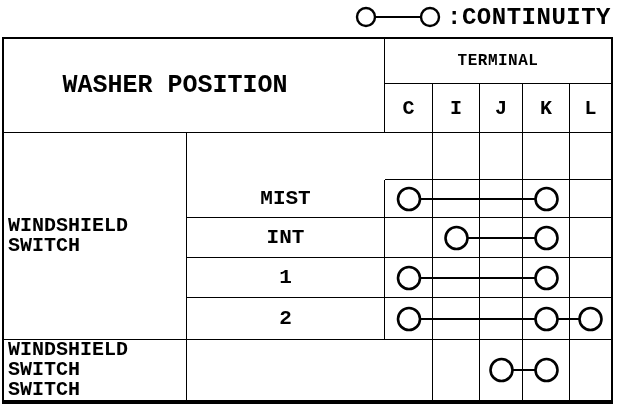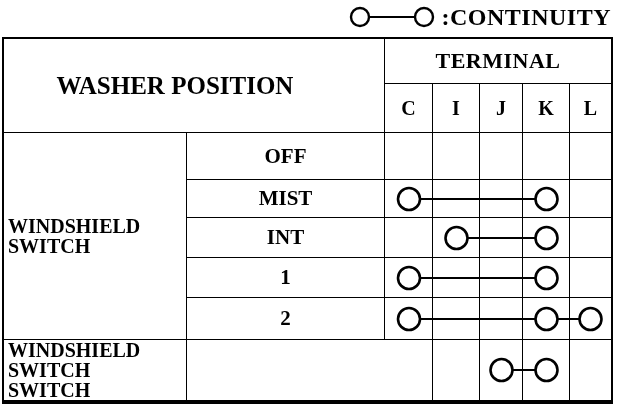--- a/index.html
+++ b/index.html
@@ -1,21 +1,21 @@
 <!DOCTYPE html>
 <html><head>
 <meta charset="utf-8">
 <style>
   html, body { margin: 0; padding: 0; background: #ffffff; }
   #screen {
     position: relative;
     width: 617px;
     height: 410px;
     background: #ffffff;
-    font-family: Liberation Serif, serif;
+    font-family: Liberation Mono, monospace;
     font-weight: 700;
     color: #000000;
     overflow: hidden;
   }
 
   
   .legend {
     position: absolute;
     top: 2px;
     right: 6px;
@@ -49,21 +49,21 @@
     border-bottom: 1.5px solid #000;
     display: flex;
     align-items: center;
     justify-content: center;
     box-sizing: border-box;
   }
   .cell.no-r { border-right: none; }
   .cell.no-b { border-bottom: none; }
 
   .swpos  { grid-area: 1 / 1 / 3 / 3; font-size: 25px; padding-right: 38px; }
-  .termhdr{ grid-area: 1 / 3 / 2 / 8; font-size: 22px; letter-spacing: 0.5px; }
+  .termhdr{ grid-area: 1 / 3 / 2 / 8; font-size: 16px; letter-spacing: 0.5px; }
   .letter { font-size: 20px; }
   .name   {
     flex-direction: column;
     align-items: flex-start;
     justify-content: center;
     padding-left: 4px;
     font-size: 20px;
     line-height: 20px;
   }
   .pos    { font-size: 21px; }
@@ -100,21 +100,20 @@
     <div class="cell letter" style="grid-area:2/4">I</div>
     <div class="cell letter" style="grid-area:2/5">J</div>
     <div class="cell letter" style="grid-area:2/6">K</div>
     <div class="cell letter no-r" style="grid-area:2/7">L</div>
 
     <div class="cell name" style="grid-area:3/1/8/2">
       <span>WINDSHIELD</span>
       <span>SWITCH</span>
     </div>
 
-    <div class="cell pos" style="grid-area:3/2">OFF</div>
     <div class="cell pos" style="grid-area:4/2">MIST</div>
     <div class="cell pos" style="grid-area:5/2">INT</div>
     <div class="cell pos" style="grid-area:6/2">1</div>
     <div class="cell pos" style="grid-area:7/2">2</div>
 
     <div class="cell name no-b" style="grid-area:8/1">
       <span>WINDSHIELD</span>
       <span>SWITCH</span>
       <span>SWITCH</span>
     </div>

